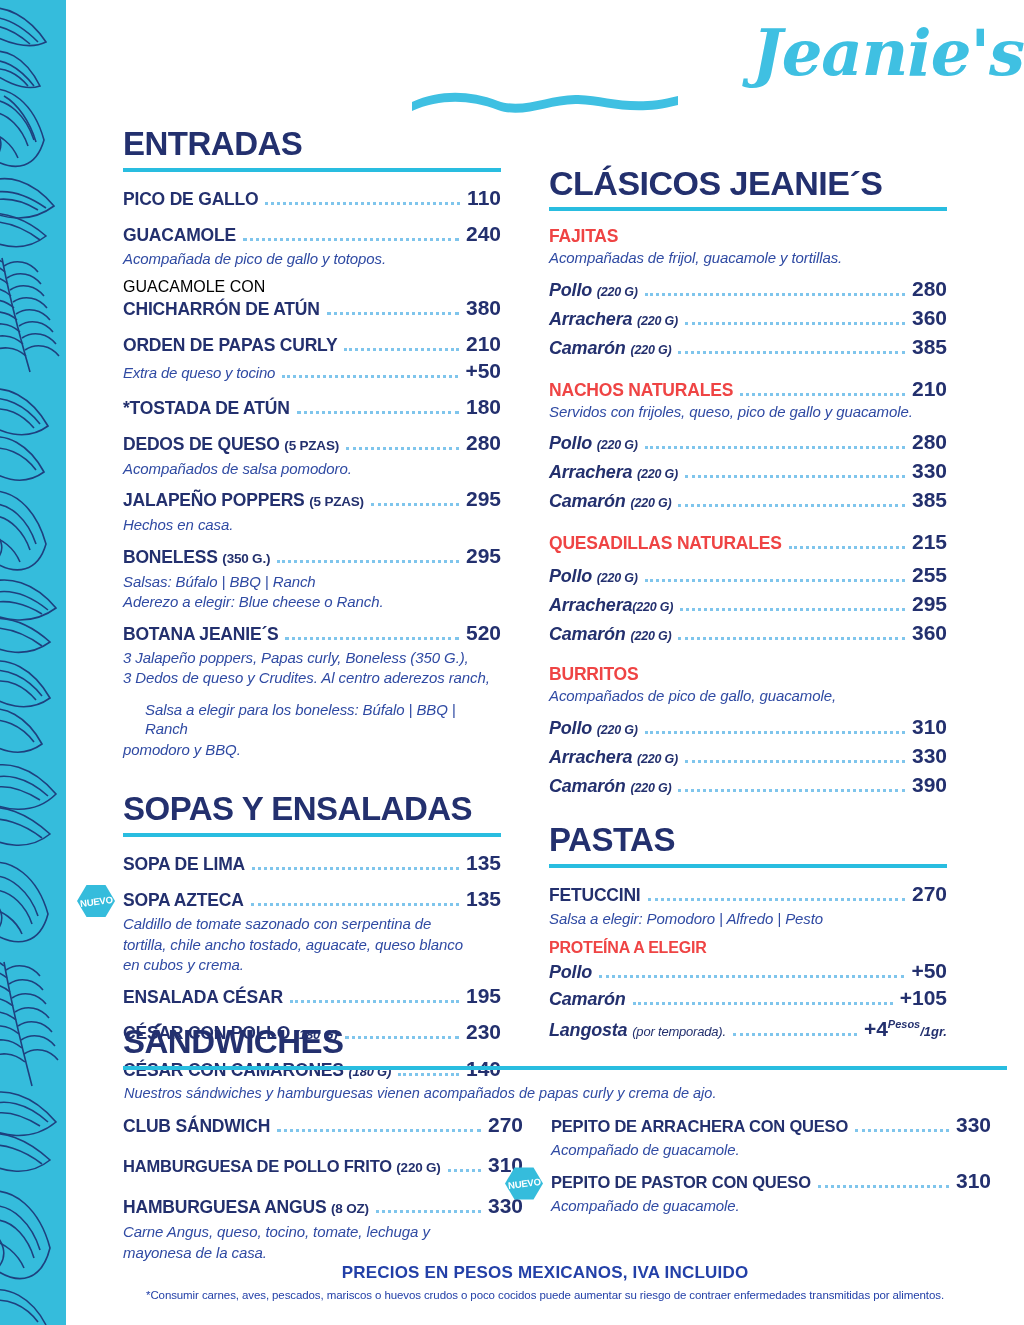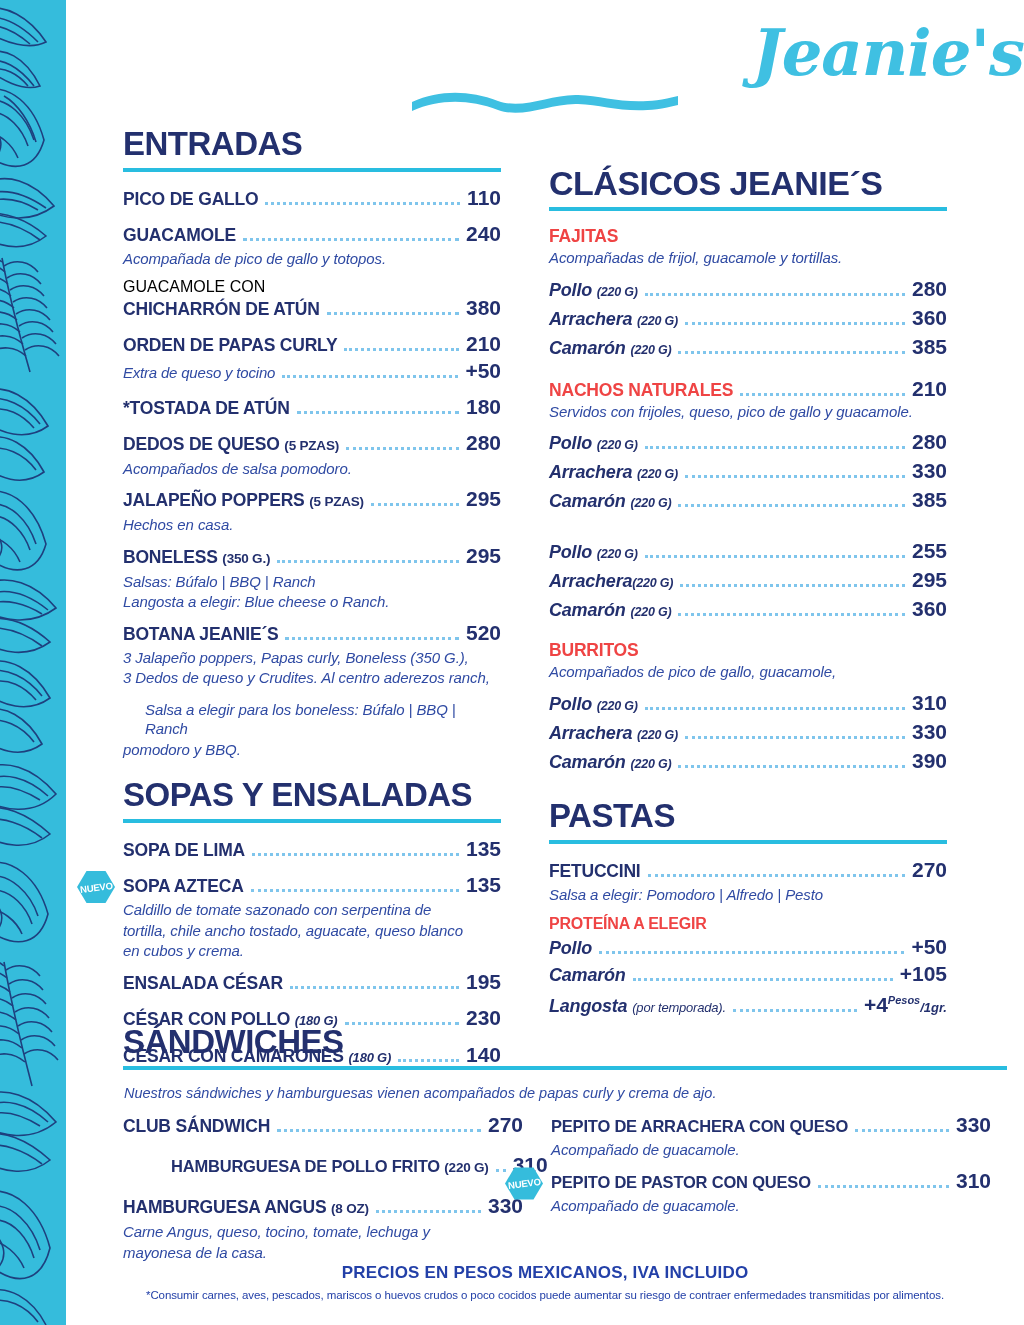--- a/index.html
+++ b/index.html
@@ -330,35 +330,35 @@
       </div>
       <div class="desc">Hechos en casa.</div>
       <div class="gap-s"></div>
 
       <div class="row">
         <span class="nm"><span>BONELESS</span> <span class="qty">(350 G.)</span></span>
         <span class="dots"></span>
         <span class="price">295</span>
       </div>
       <div class="desc">Salsas: Búfalo | BBQ | Ranch</div>
-      <div class="desc">Langosta a elegir: Blue cheese o Ranch.</div>
+      <div class="desc">Aderezo a elegir: Blue cheese o Ranch.</div>
       <div class="gap-s"></div>
 
       <div class="row">
         <span class="nm">BOTANA JEANIE´S</span>
         <span class="dots"></span>
         <span class="price">520</span>
       </div>
       <div class="desc">3 Jalapeño poppers, Papas curly, Boneless (350 G.),</div>
       <div class="desc">3 Dedos de queso y Crudites. Al centro aderezos ranch,</div>
       <div class="desc" style="margin-top:12px;margin-left:22px;">Salsa a elegir para los boneless:  Búfalo | BBQ | Ranch</div>
       <div class="desc">pomodoro y BBQ.</div>
     </div>
 
-    <div style="margin-top:18px;position:relative;">
+    <div style="margin-top:32px;position:relative;">
       <div class="sec-title">SOPAS Y ENSALADAS</div>
       <div class="sec-rule"></div>
 
       <div class="row">
         <span class="nm">SOPA DE LIMA</span>
         <span class="dots"></span>
         <span class="price">135</span>
       </div>
       <div class="gap-s"></div>
 
@@ -449,20 +449,25 @@
         </div>
         <div class="row sub">
           <span class="nm"><span>Camarón</span> <span class="qty">(220 G)</span></span>
           <span class="dots"></span>
           <span class="price">385</span>
         </div>
       </div>
       <div class="gap-m"></div>
 
       <div>
+        <div class="grp-row">
+          <span class="grp">QUESADILLAS NATURALES</span>
+          <span class="dots"></span>
+          <span class="price">215</span>
+        </div>
         <div class="gap-s"></div>
         <div class="row sub">
           <span class="nm"><span>Pollo</span> <span class="qty">(220 G)</span></span>
           <span class="dots"></span>
           <span class="price">255</span>
         </div>
         <div class="row sub">
           <span class="nm"><span>Arrachera</span><span class="qty">(220 G)</span></span>
           <span class="dots"></span>
           <span class="price">295</span>
@@ -535,21 +540,21 @@
 
     <div id="sw-cols">
       <div id="sw-left">
         <div class="row">
           <span class="nm">CLUB SÁNDWICH</span>
           <span class="dots"></span>
           <span class="price">270</span>
         </div>
         <div class="gap-m"></div>
         <div class="row">
-          <span class="nm" style="font-size:16.5px;margin-left:48px;"><span>HAMBURGUESA DE POLLO FRITO</span> <span class="qty">(220 G)</span></span>
+          <span class="nm" style="font-size:16.5px;"><span>HAMBURGUESA DE POLLO FRITO</span> <span class="qty">(220 G)</span></span>
           <span class="dots"></span>
           <span class="price">310</span>
         </div>
         <div class="gap-m"></div>
         <div class="row">
           <span class="nm"><span>HAMBURGUESA ANGUS</span> <span class="qty">(8 OZ)</span></span>
           <span class="dots"></span>
           <span class="price">330</span>
         </div>
         <div class="desc">Carne Angus, queso, tocino, tomate, lechuga y</div>

